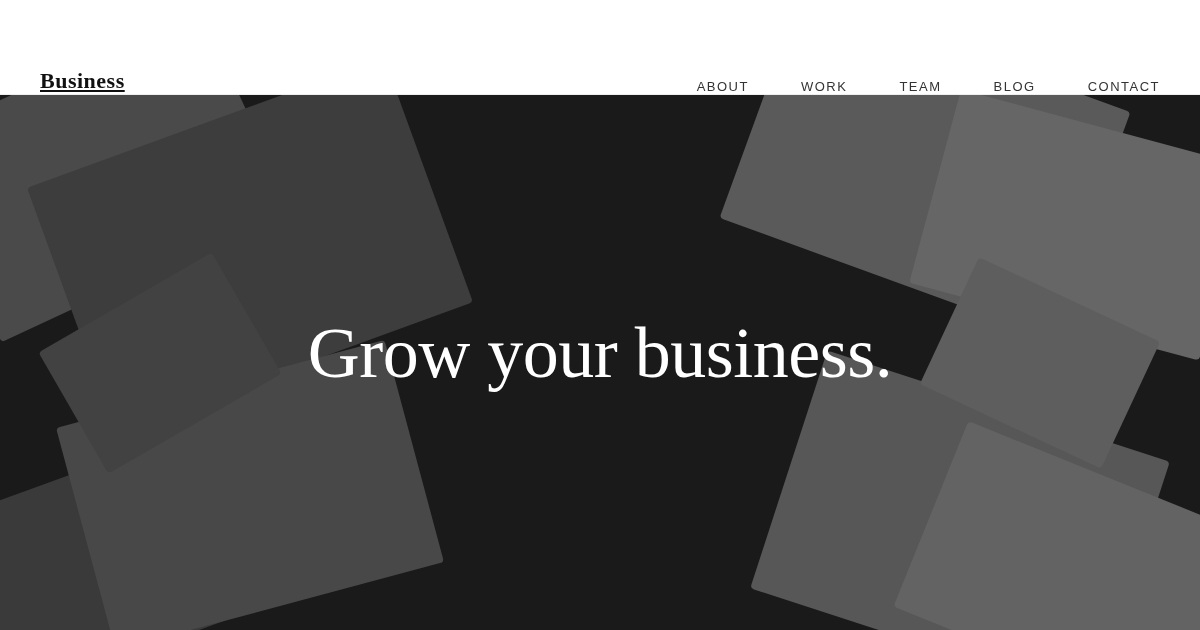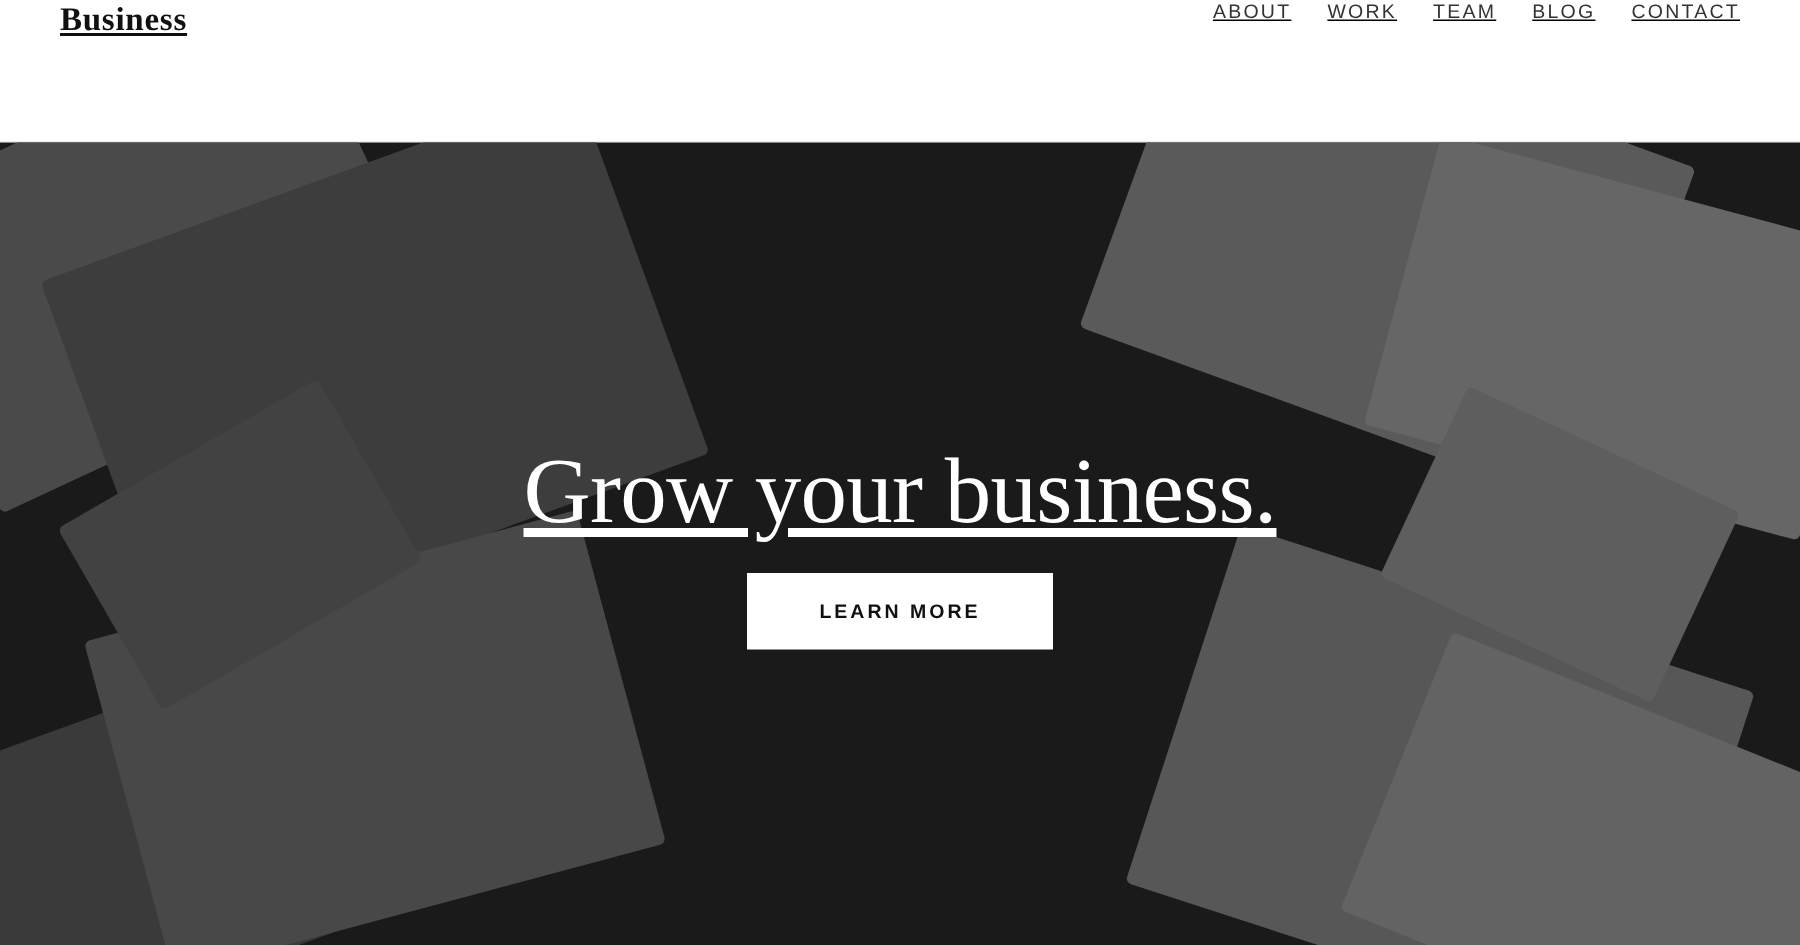--- a/index.html
+++ b/index.html
@@ -11,42 +11,41 @@
     body {
       font-family: 'Georgia', serif;
       width: 1200px;
       height: 630px;
       overflow: hidden;
     }
 
     
     .header {
       display: flex;
-      align-items: flex-start;
+      align-items: flex-end;
       justify-content: space-between;
       padding: 0 40px;
       height: 95px;
       background: #ffffff;
       border-bottom: 1px solid #eee;
     }
 
     .logo {
       font-size: 22px;
       font-weight: 700;
       color: #111;
       text-decoration: underline;
       font-family: 'Georgia', serif;
       letter-spacing: 0.5px;
     }
 
     .nav {
       display: flex;
       align-items: center;
-      gap: 24px;
-      text-decoration: underline;
+      gap: 52px;
     }
 
     .nav-item {
       font-size: 13px;
       font-weight: 400;
       color: #333;
       letter-spacing: 1.5px;
       text-transform: uppercase;
       cursor: pointer;
       font-family: Arial, sans-serif;
@@ -187,27 +186,26 @@
     
     .hero-content {
       position: relative;
       z-index: 10;
       text-align: center;
       color: #fff;
       padding: 0 40px;
     }
 
     .hero-title {
-      font-size: 62px;
+      font-size: 72px;
       font-weight: 300;
       font-family: 'Georgia', serif;
       color: #ffffff;
       margin-bottom: 18px;
       letter-spacing: -0.5px;
-      text-decoration: underline;
     }
 
     .hero-subtitle {
       font-size: 16px;
       font-weight: 300;
       color: #cccccc;
       font-family: Arial, sans-serif;
       margin-bottom: 36px;
       letter-spacing: 0.3px;
     }
@@ -251,15 +249,14 @@
     <div class="shape shape-5"></div>
     <div class="shape shape-6"></div>
     <div class="shape shape-7"></div>
     <div class="shape shape-8"></div>
     <div class="shape shape-9"></div>
     <div class="shape shape-10"></div>
   </div>
 
   <div class="hero-content">
     <h1 class="hero-title">Grow your business.</h1>
-    <button class="learn-more-btn">LEARN MORE</button>
   </div>
 </section>
 
 </body></html>

